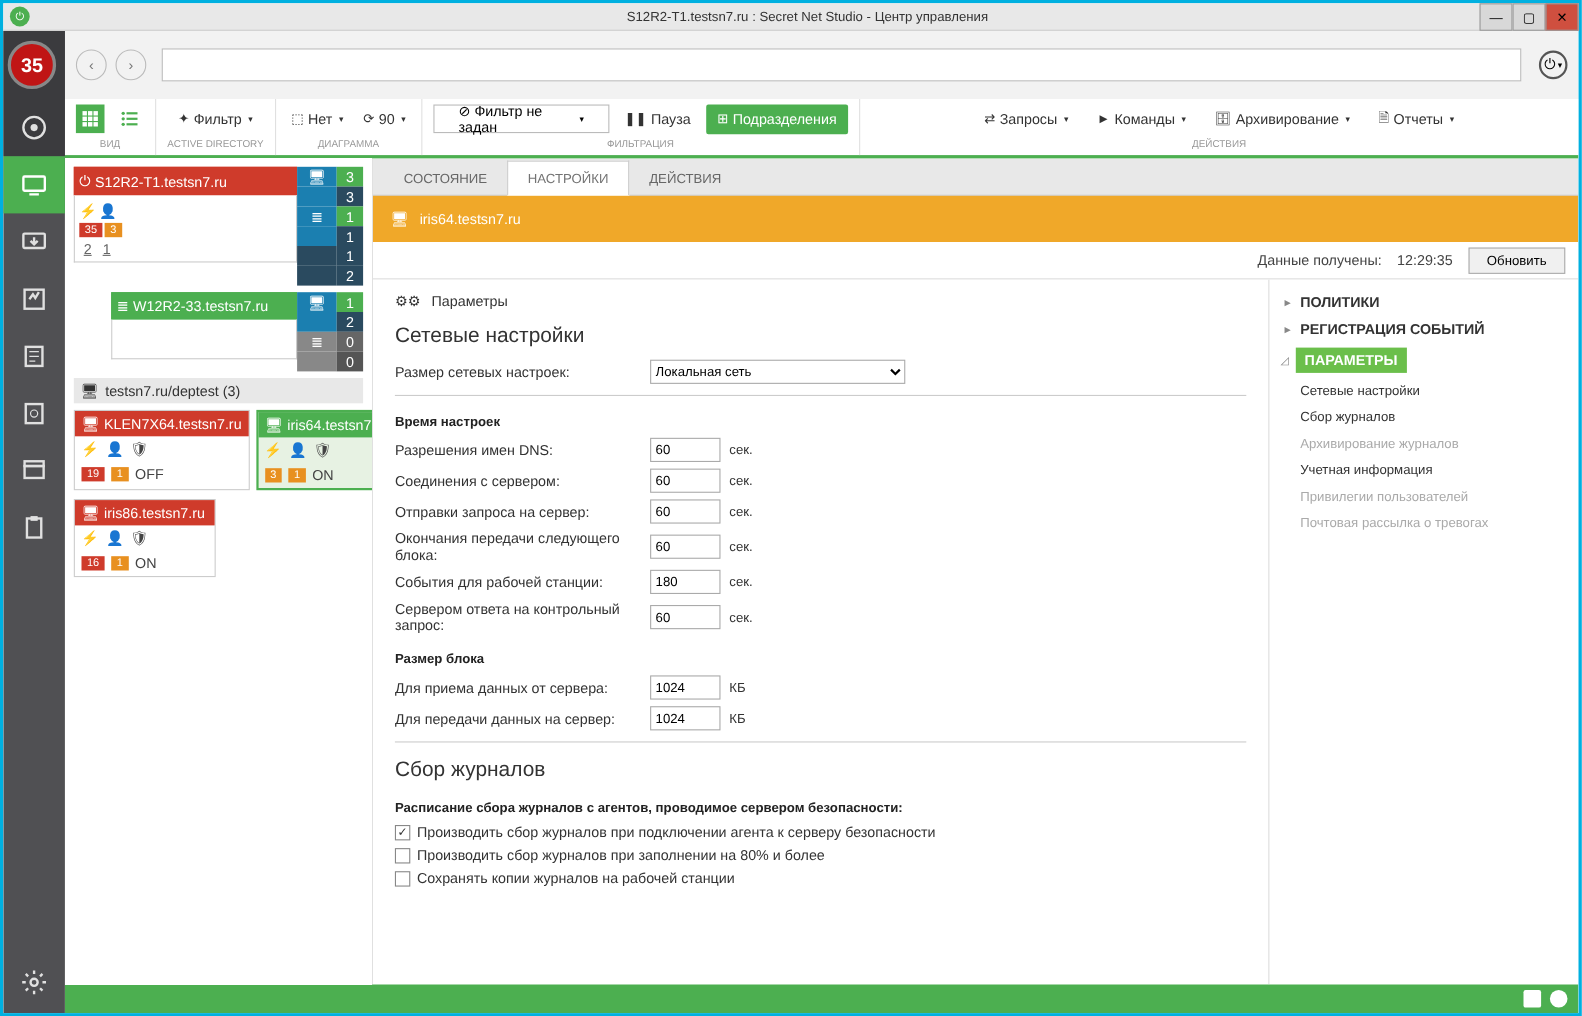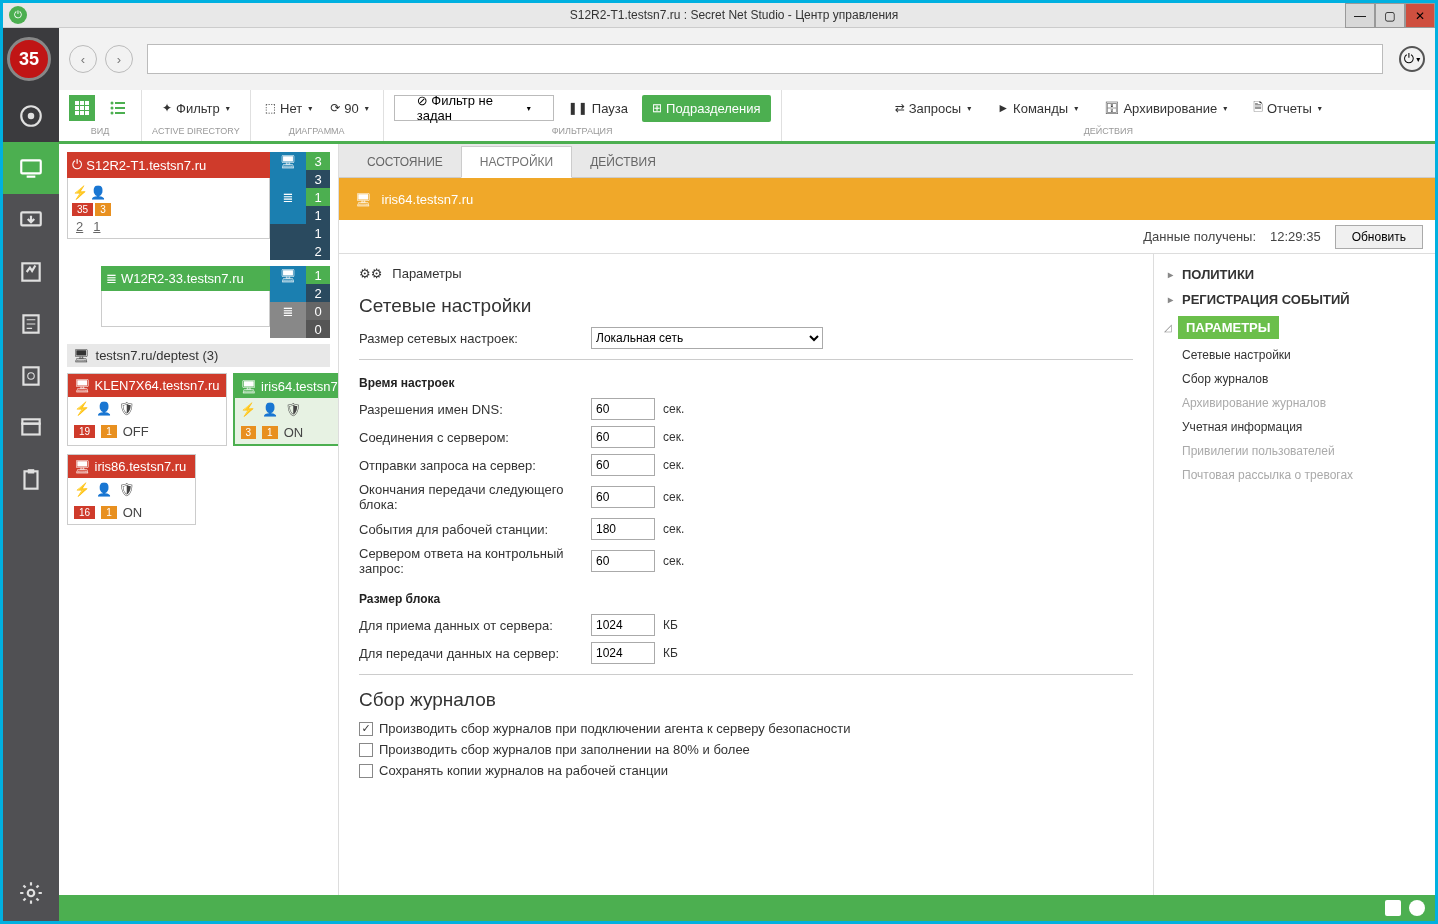--- a/index.html
+++ b/index.html
@@ -444,20 +444,21 @@
                   <span class="unit">КБ</span>
                 </div>
               <div class="form-row">
                   <span class="lbl">Для передачи данных на сервер:</span>
                   <input type="text" value="1024" style="">
                   <span class="unit">КБ</span>
                 </div>
               <hr>
 
               <h2>Сбор журналов</h2>
+              <div class="sect-bold">Расписание сбора журналов с агентов, проводимое сервером безопасности:</div>
               <div class="chk-row">
                   <span class="chk">✓</span>
                   <span>Производить сбор журналов при подключении агента к серверу безопасности</span>
                 </div>
               <div class="chk-row">
                   <span class="chk"></span>
                   <span>Производить сбор журналов при заполнении на 80% и более</span>
                 </div>
               <div class="chk-row">
                   <span class="chk"></span>

